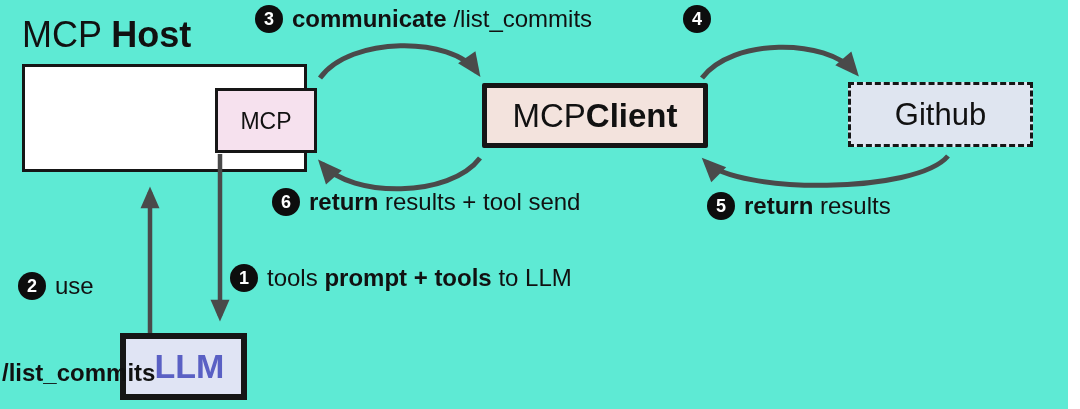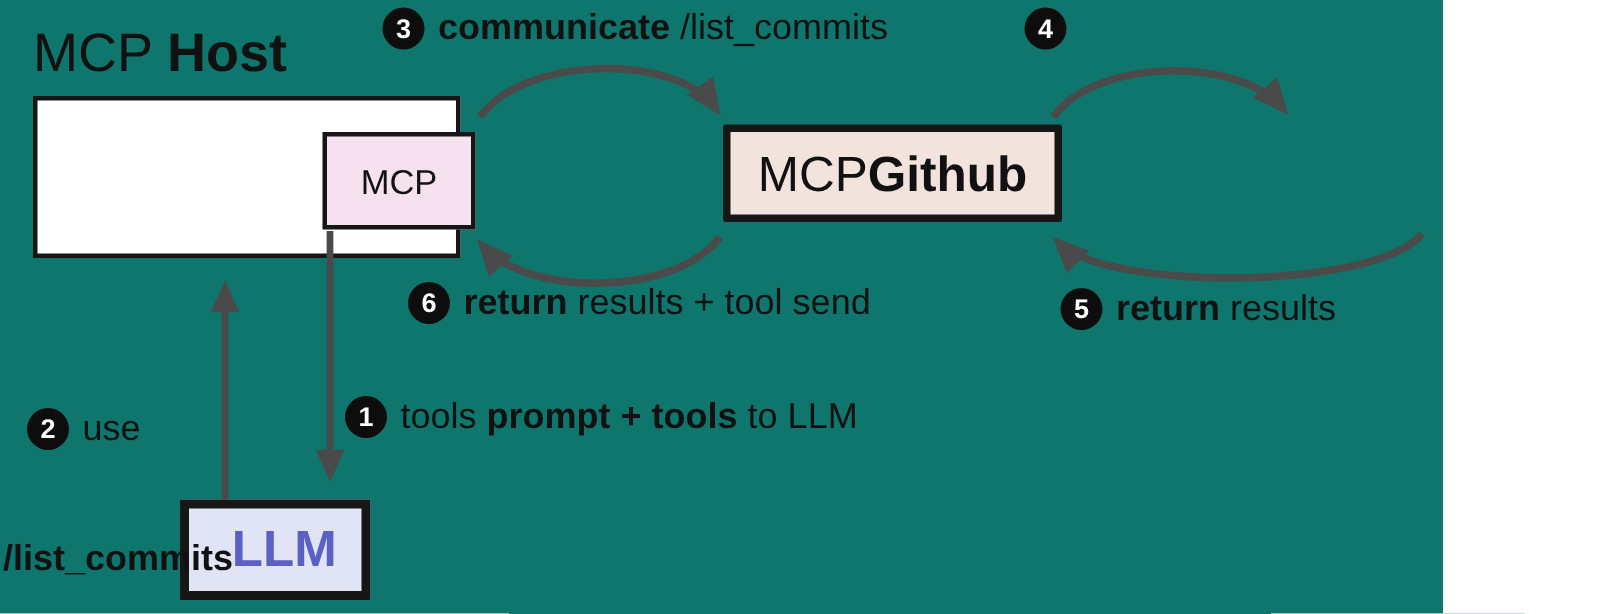--- a/index.html
+++ b/index.html
@@ -6,21 +6,21 @@
     --c-arrow:#4a4a4a;
     --c-border:#161616;
     --c-client-fill:#f6e1ee;
     --c-server-fill:#f3e3dd;
     --c-github-fill:#dfe5f0;
     --c-llm-fill:#e0e4f4;
     --c-llm-text:#5a60c4;
   }
   html,body{margin:0;padding:0;background:#fff;}
   .canvas{
-    position:relative;width:962px;height:409px;background:#0f766e;overflow:hidden;
+    position:relative;width:1068px;height:409px;background:#5eead4;overflow:hidden;
     font-family:"Liberation Sans", sans-serif;color:#111;
   }
   .arrows{position:absolute;left:0;top:0;pointer-events:none;z-index:5;}
   .arrows path{stroke:var(--c-arrow);fill:none;}
   .box{position:absolute;box-sizing:border-box;display:flex;align-items:center;justify-content:center;}
   .host-box{left:22px;top:64px;width:285px;height:108px;border:3px solid var(--c-border);background:#fff;z-index:1;}
   .client-box{left:215px;top:88px;width:102px;height:65px;border:3px solid var(--c-border);background:var(--c-client-fill);z-index:2;
     flex-direction:column;font-size:23px;line-height:28px;text-align:center;}
   .client-box .l2{font-weight:bold;}
   .server-box{left:482px;top:83px;width:226px;height:65px;border:5px solid var(--c-border);background:var(--c-server-fill);
@@ -68,23 +68,26 @@
   <div class="host-title"><span>MCP </span><span class="bold">Host</span></div>
 
   <div class="box host-box"></div>
 
   <div class="box client-box">
     <span class="l1">MCP</span>
   </div>
 
   <div class="box server-box">
       <span>MCP </span>
-      <span class="bold">Github</span>
+      <span class="bold">Client</span>
     </div>
 
+  <div class="box github-box">
+      <span>Github</span>
+    </div>
 
   <div class="box llm-box">
       <span>LLM</span>
     </div>
 
   <div class="step step-3">
     <span class="badge">3</span>
     <span><span class="bold">communicate</span><span> /list_commits</span></span>
   </div>
 

